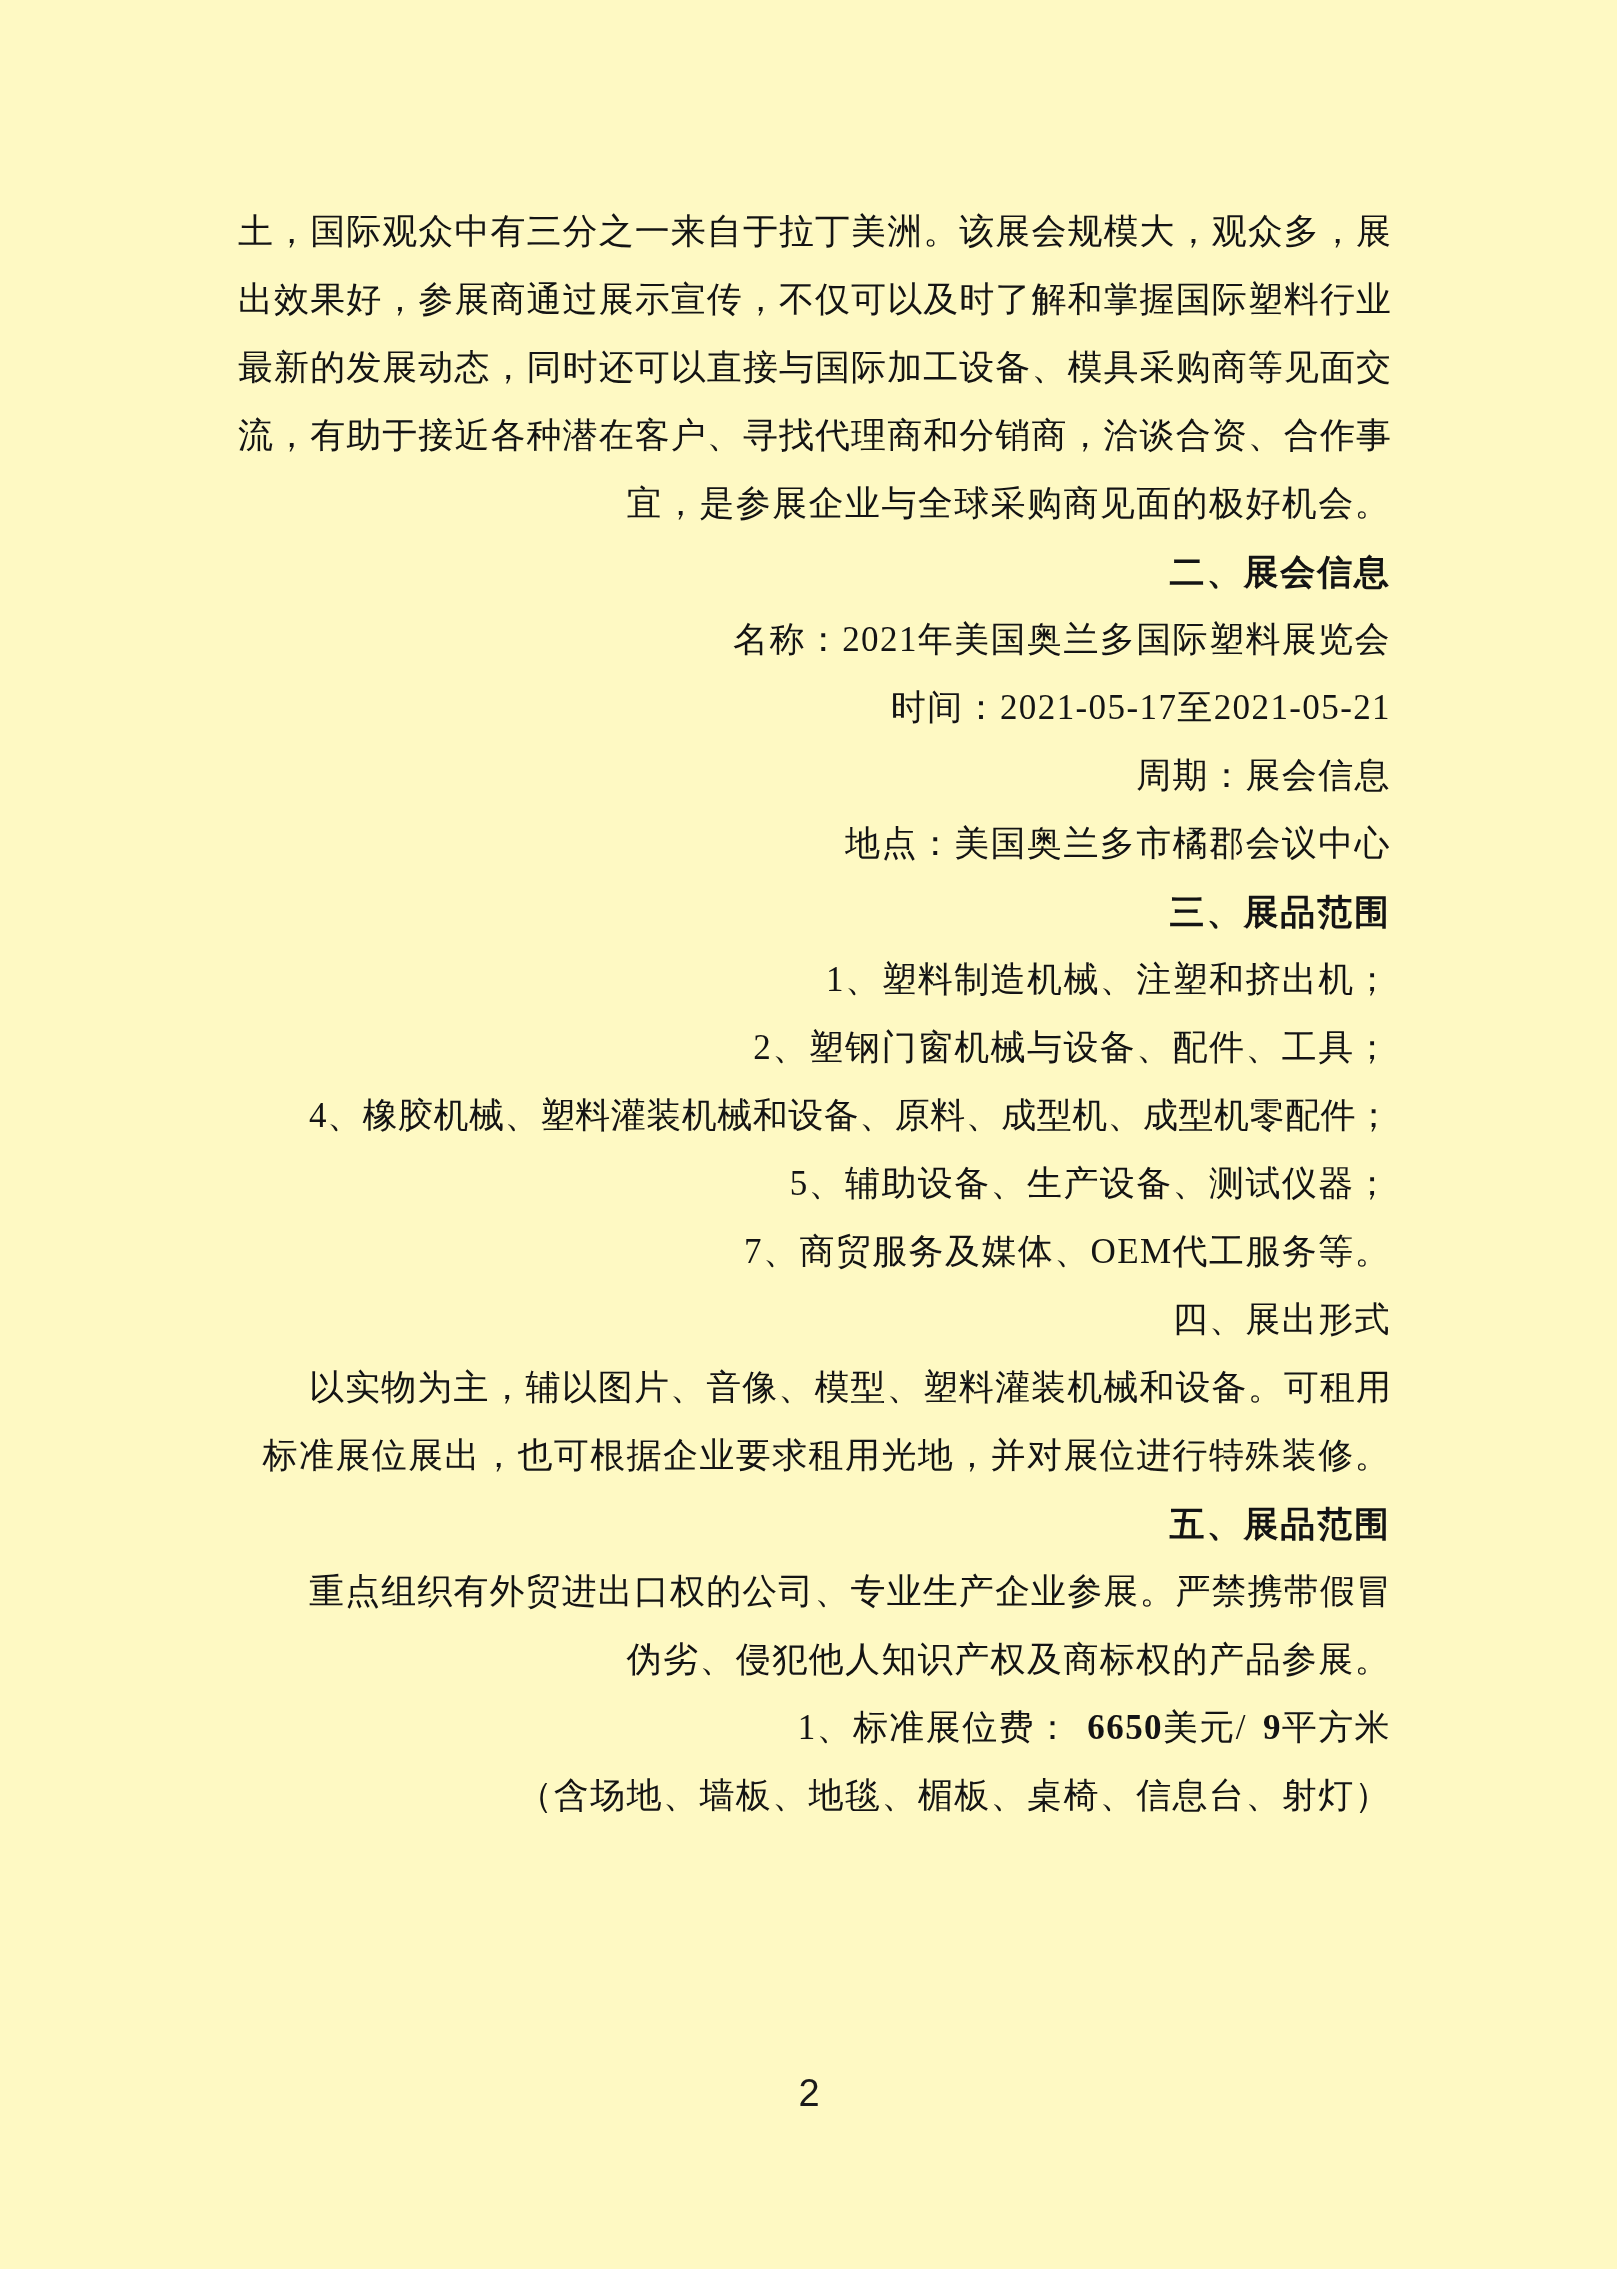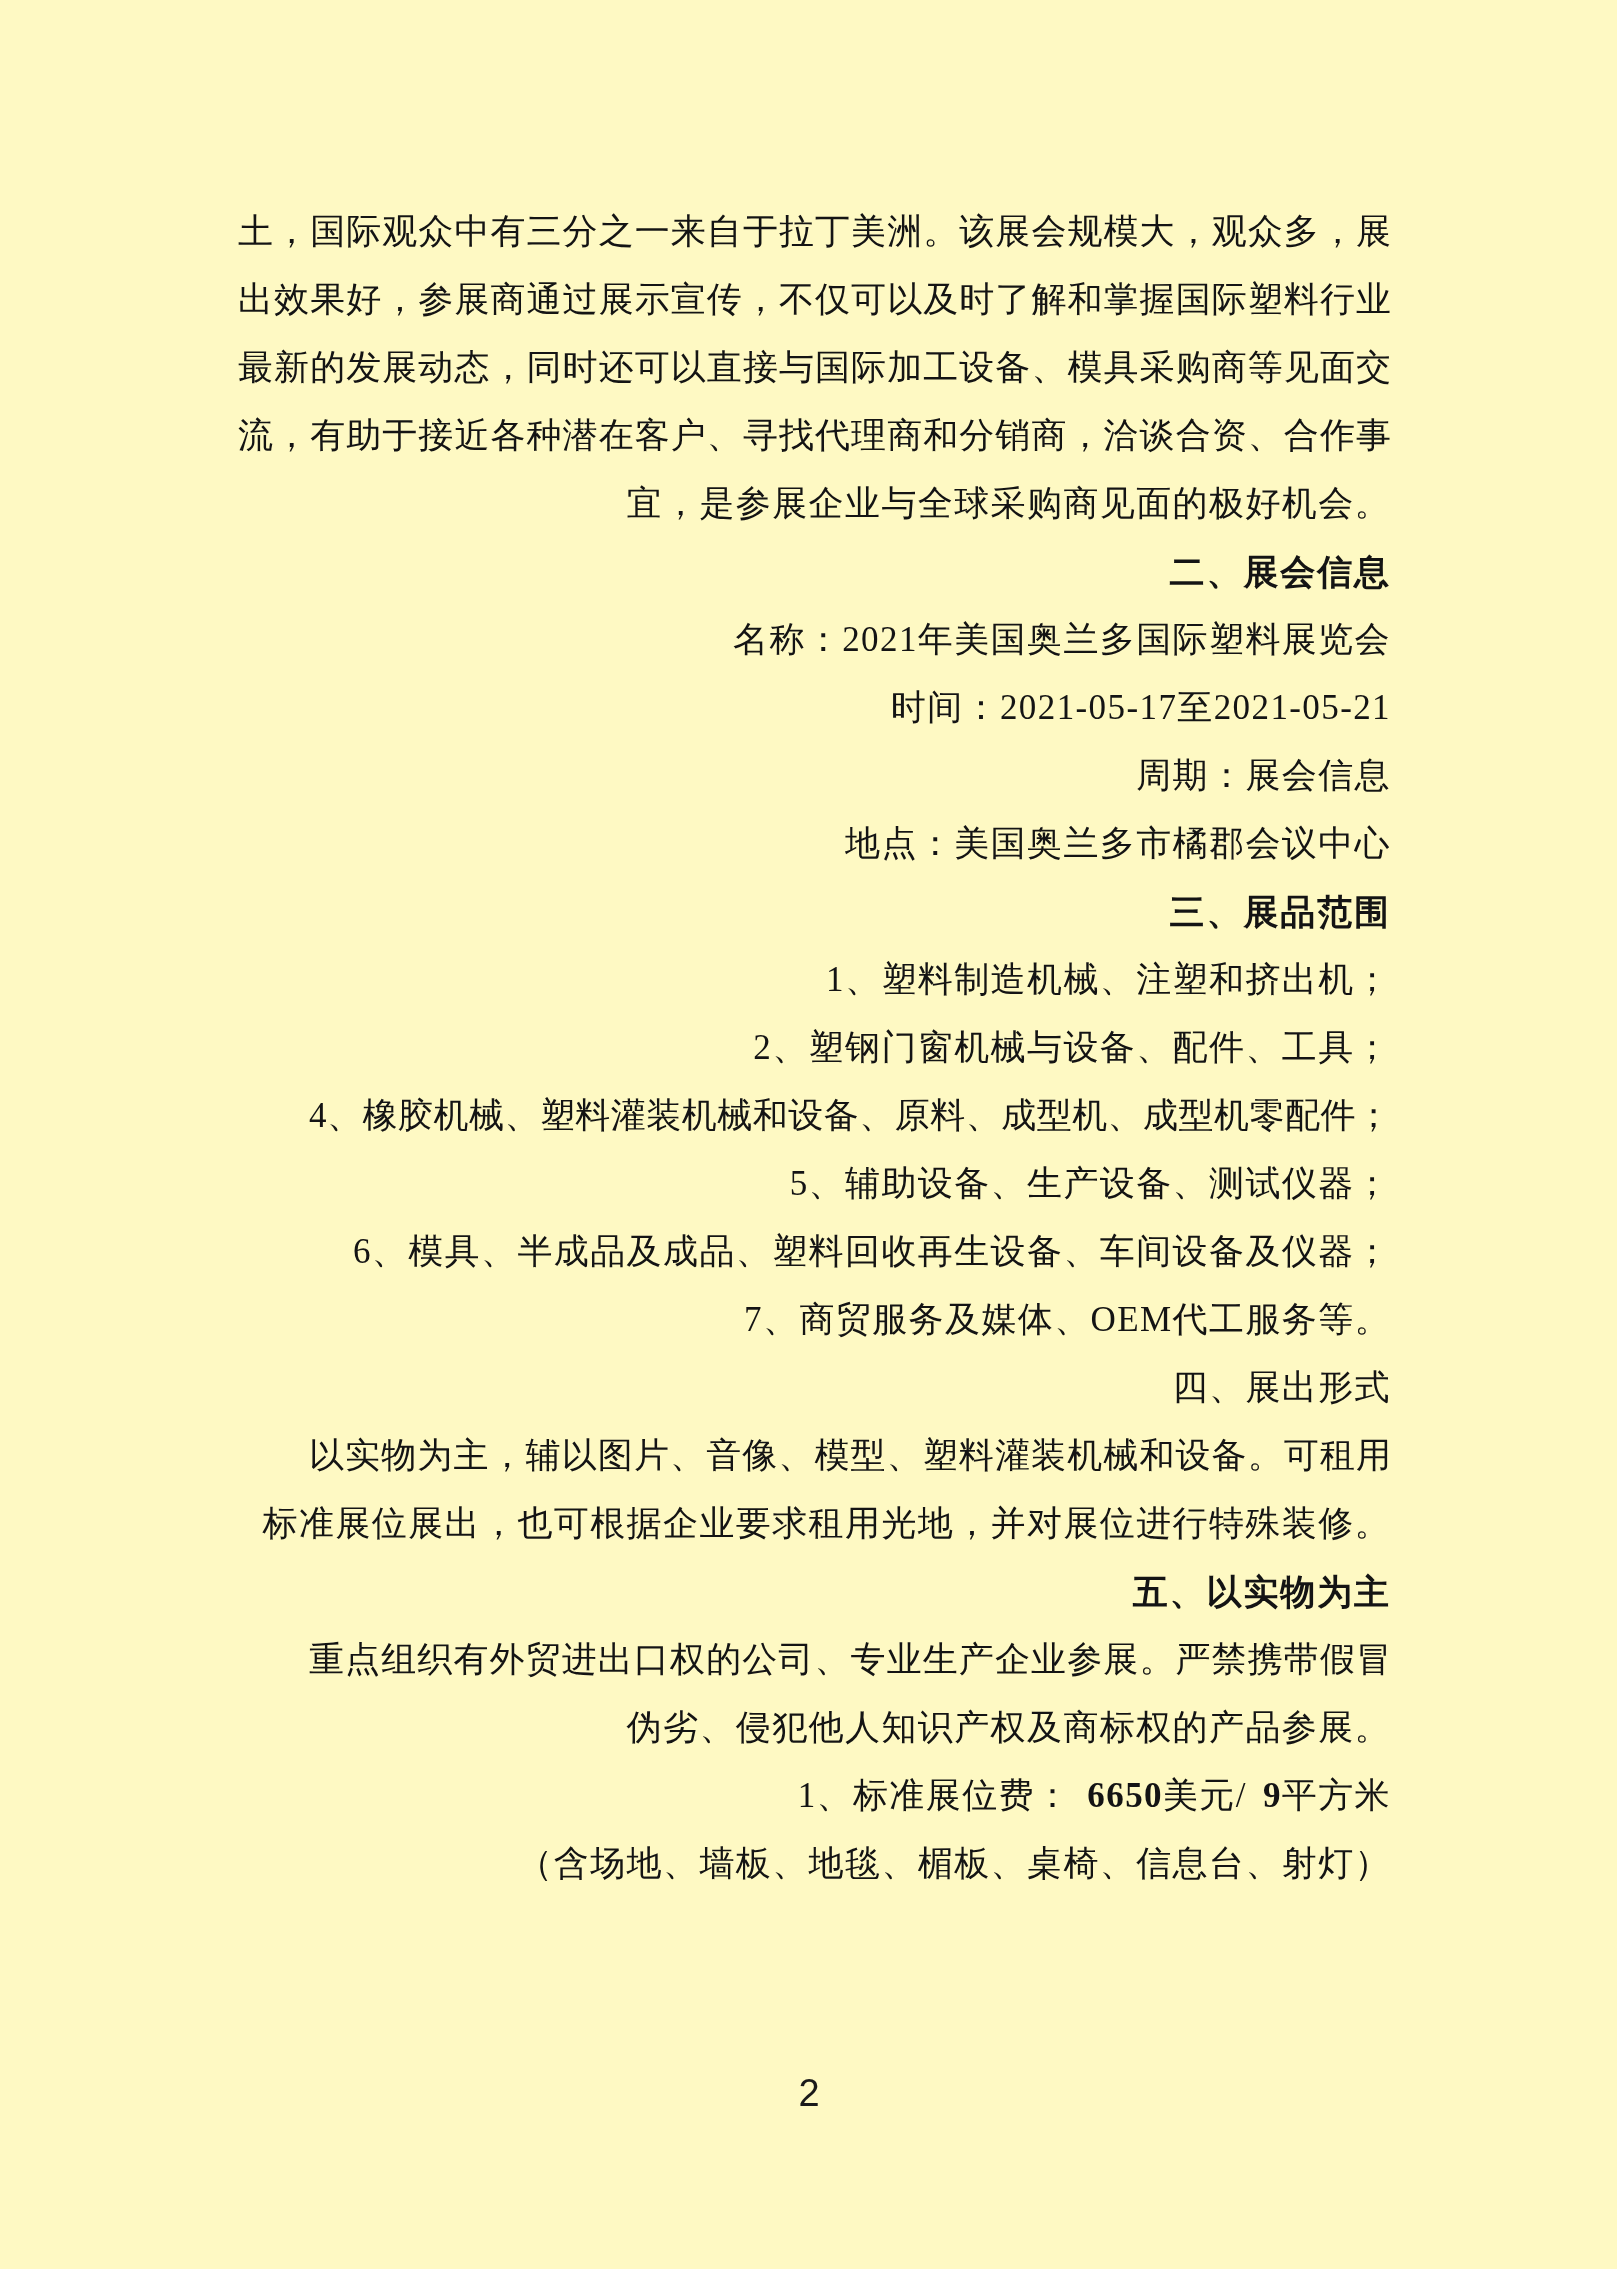--- a/index.html
+++ b/index.html
@@ -65,26 +65,25 @@
       <div class="line heading indent">二、展会信息</div>
       <div class="line body indent">名称：2021年美国奥兰多国际塑料展览会</div>
       <div class="line body indent">时间：2021-05-17至2021-05-21</div>
       <div class="line body indent">周期：展会信息</div>
       <div class="line body indent">地点：美国奥兰多市橘郡会议中心</div>
       <div class="line heading indent">三、展品范围</div>
       <div class="line body indent">1、塑料制造机械、注塑和挤出机；</div>
       <div class="line body indent">2、塑钢门窗机械与设备、配件、工具；</div>
       <div class="line body indent just">4、橡胶机械、塑料灌装机械和设备、原料、成型机、成型机零配件；</div>
       <div class="line body indent">5、辅助设备、生产设备、测试仪器；</div>
-      <div class="line body indent">6、模具、半成品及成品、塑料回收再生设备、车间设备及仪器；</div>
       <div class="line body indent">7、商贸服务及媒体、OEM代工服务等。</div>
       <div class="line body indent">四、展出形式</div>
       <div class="line body indent just">以实物为主，辅以图片、音像、模型、塑料灌装机械和设备。可租用</div>
       <div class="line body">标准展位展出，也可根据企业要求租用光地，并对展位进行特殊装修。</div>
-      <div class="line heading indent">五、以实物为主</div>
+      <div class="line heading indent">五、展品范围</div>
       <div class="line body indent just">重点组织有外贸进出口权的公司、专业生产企业参展。严禁携带假冒</div>
       <div class="line body">伪劣、侵犯他人知识产权及商标权的产品参展。</div>
       <div class="line body indent"><span>1、标准展位费：</span><span class="b">6650</span><span>美元/</span><span class="b">9</span><span>平方米</span></div>
       <div class="line body indent hang">（含场地、墙板、地毯、楣板、桌椅、信息台、射灯）</div>
     </div>
   <div class="pagenum">2</div>
 </div>
 
 
 </body></html>

